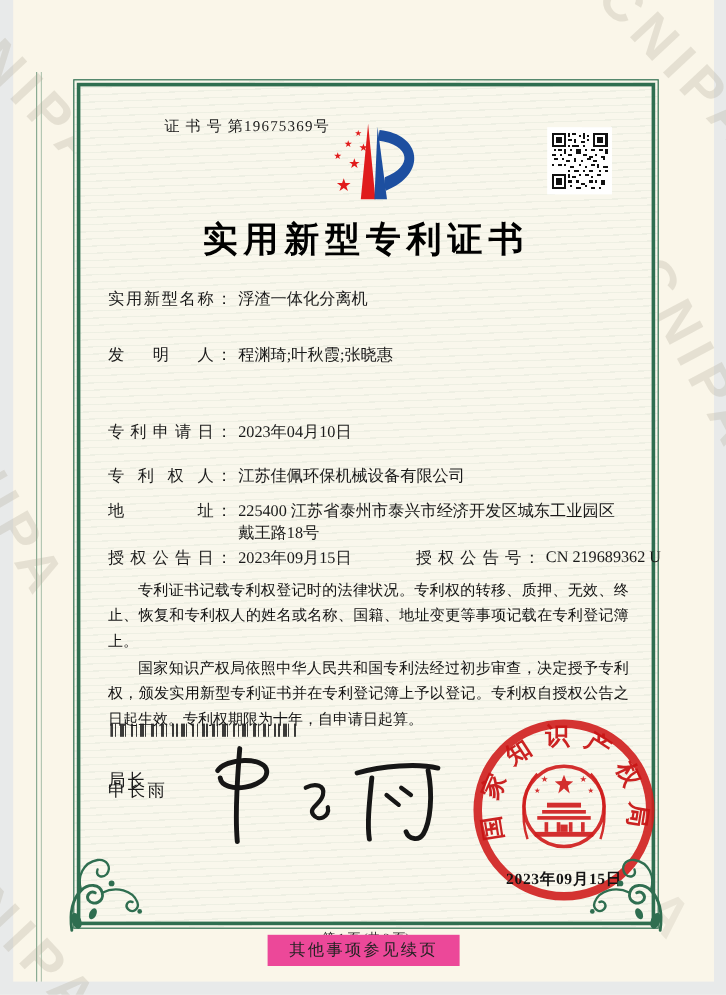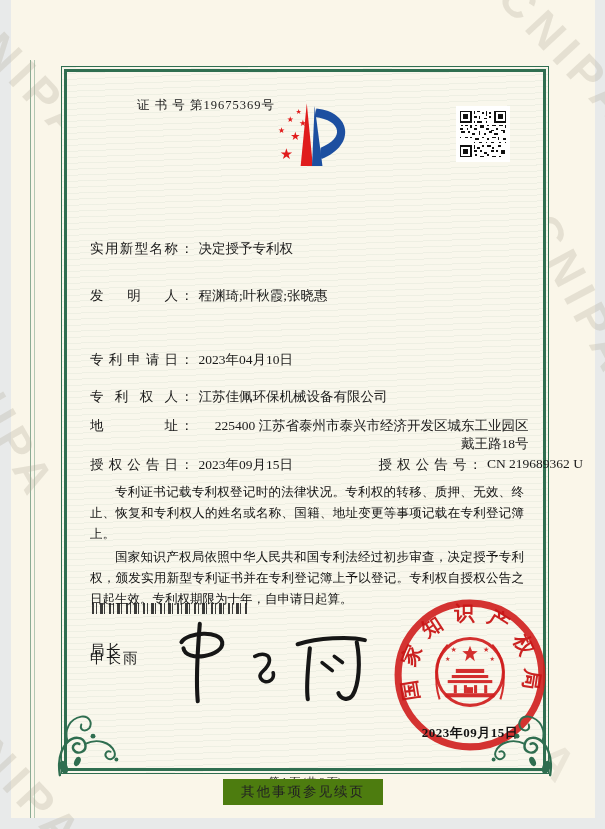--- a/index.html
+++ b/index.html
@@ -50,22 +50,22 @@
   .qr{position:absolute;left:394px;top:39px;width:50px;height:52px;background:#fff;padding:2px;}
   .qr svg{width:100%;height:100%;display:block;}
   .title{
     position:absolute;left:0;top:113px;width:100%;text-align:center;
     font-size:29px;font-weight:bold;letter-spacing:5px;color:#000;
   }
   .frow{position:absolute;left:28px;font-size:13.5px;white-space:nowrap;}
   .flabel{display:inline-block;width:88px;text-align:justify;text-align-last:justify;vertical-align:top;}
   .fcolon{margin:0 5px 0 2px;vertical-align:top;}
   .fvalue{vertical-align:top;}
-  .addr-val{display:inline-block;white-space:normal;width:330px;line-height:18px;text-align:right;}
-  .grant2{margin-left:82px;}
+  .addr-val{display:inline-block;white-space:normal;width:330px;line-height:18px;}
+  .grant2{margin-left:50px;}
   .paras{
     position:absolute;left:28px;top:415px;width:434px;
     font-size:12.5px;line-height:21px;text-align:justify;color:#111;
   }
   .paras p{margin:0 0 2px 0;text-indent:2em;}
   .barcode{
     position:absolute;left:30px;top:536px;width:157px;height:11px;opacity:.85;
     background:repeating-linear-gradient(90deg,
       #1a1a1a 0 2px,rgba(0,0,0,0) 2px 4px,
       #1a1a1a 4px 5px,rgba(0,0,0,0) 5px 8px,
@@ -80,21 +80,21 @@
   .seal-date{
     position:absolute;left:0;top:128px;width:100%;text-align:center;
     font-size:13px;font-weight:bold;color:#141414;letter-spacing:.5px;
   }
   .page-info{position:absolute;left:0;top:708px;width:100%;text-align:center;font-size:10.5px;color:#222;}
   .orn{position:absolute;width:78px;height:78px;bottom:-8px;}
   .orn.left{left:-8px;}
   .orn.right{right:-8px;transform:scaleX(-1);}
   .cont-note{
     position:absolute;left:50%;top:779px;transform:translateX(-50%);
-    background:#4d7c0f;padding:4px 18px;font-size:13.5px;letter-spacing:2px;z-index:2;
+    background:#ec4899;padding:4px 18px;font-size:13.5px;letter-spacing:2px;z-index:2;
     color:#222;
   }
 </style>
 </head>
 <body>
 
 <div class="page">
 
   <div class="scan-line"></div>
 
@@ -207,23 +207,24 @@
             <rect x="25" y="24" width="2" height="2"></rect>
           <rect x="10" y="26" width="1" height="1"></rect>
             <rect x="13" y="27" width="2" height="1"></rect>
             <rect x="17" y="26" width="1" height="1"></rect>
             <rect x="20" y="27" width="2" height="1"></rect>
             <rect x="24" y="27" width="1" height="1"></rect>
         </g>
       </svg>
     </div>
 
+    <div class="title">实用新型专利证书</div>
 
     <div class="frow" style="top:173px">
-      <span class="flabel">实用新型名称</span><span class="fcolon">：</span><span class="fvalue">决定授予专利权</span>
+      <span class="flabel">实用新型名称</span><span class="fcolon">：</span><span class="fvalue">浮渣一体化分离机</span>
     </div>
     <div class="frow" style="top:220px">
       <span class="flabel">发明人</span><span class="fcolon">：</span><span class="fvalue">程渊琦;叶秋霞;张晓惠</span>
     </div>
     <div class="frow" style="top:284px">
       <span class="flabel">专利申请日</span><span class="fcolon">：</span><span class="fvalue">2023年04月10日</span>
     </div>
     <div class="frow" style="top:321px">
       <span class="flabel">专利权人</span><span class="fcolon">：</span><span class="fvalue">江苏佳佩环保机械设备有限公司</span>
     </div>

